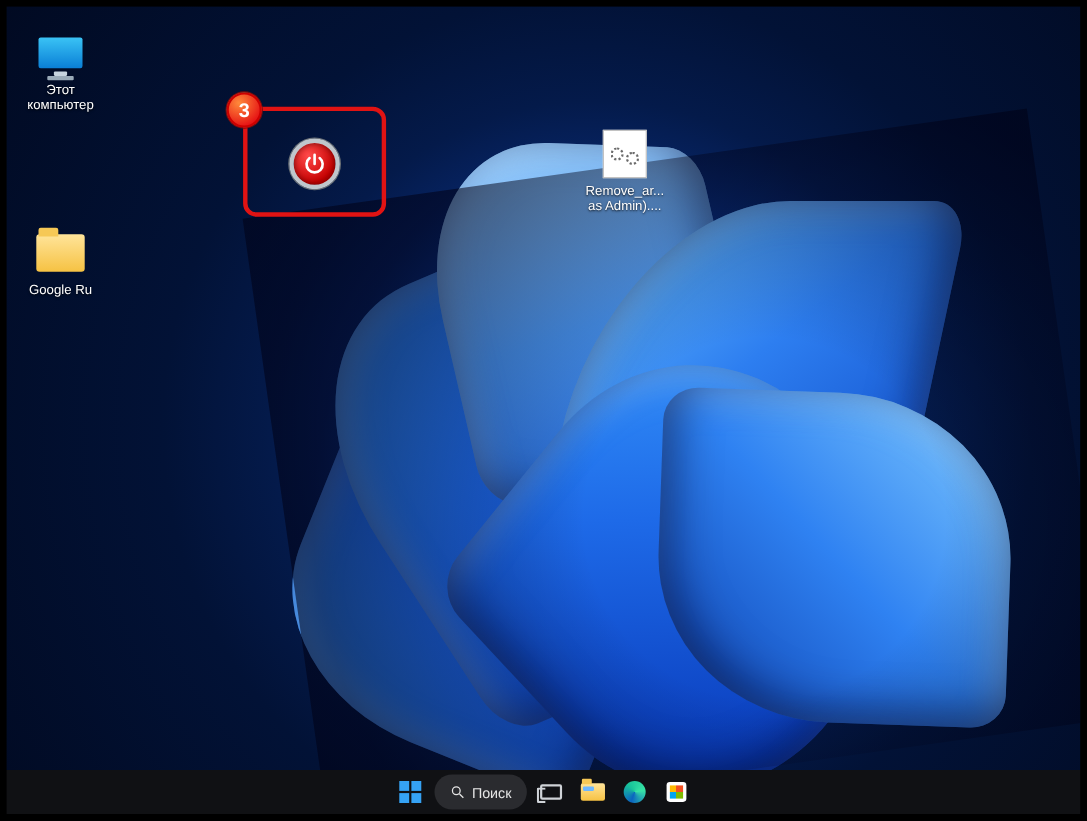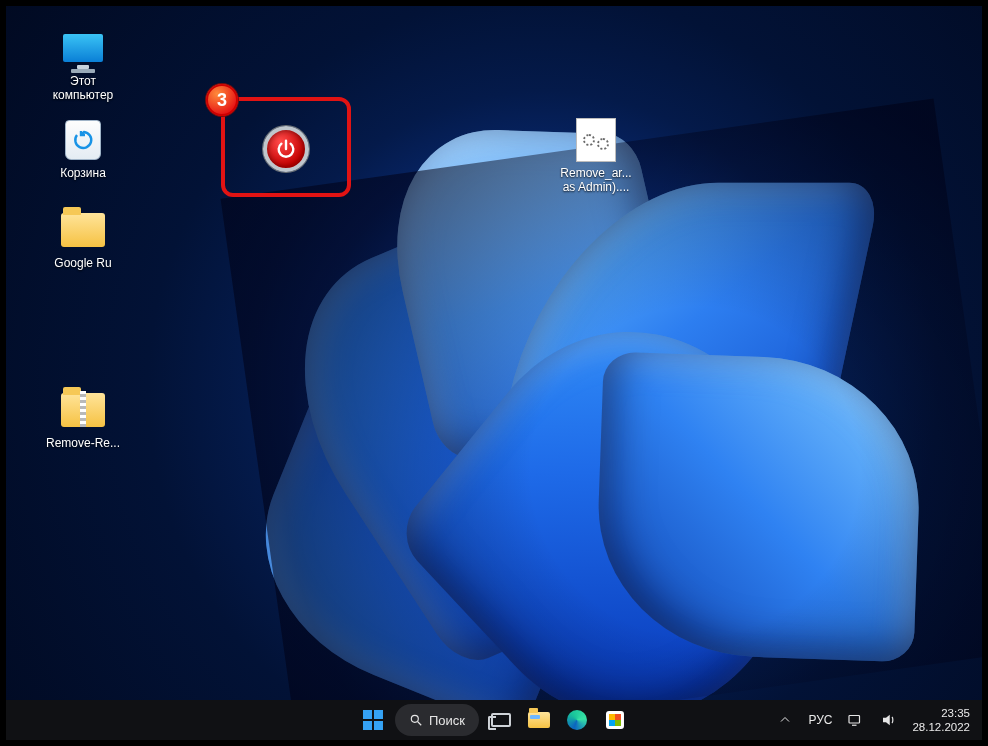--- a/index.html
+++ b/index.html
@@ -18,21 +18,21 @@
        background:linear-gradient(135deg,#6cc2ff 0%, #2d7ef0 40%, #0f49c5 85%);}
   .p3{ left:180px; top:200px; width:360px; height:360px; transform:rotate(55deg) skewX(8deg);}
   .p4{ left:20px;  top:220px; width:260px; height:320px; transform:rotate(-60deg);}
   .p5{ left:340px; top:220px; width:300px; height:320px; transform:rotate(100deg);
        background:linear-gradient(135deg,#86cfff 0%, #2f82f2 50%, #0c3caa 100%);}
   .p6{ left:170px; top:-30px; width:260px; height:340px; transform:rotate(-5deg) skewY(15deg);
        background:linear-gradient(160deg,#a8d9ff 0%, #4a97f3 50%, #1552c7 100%);}
   .shade{ position:absolute; inset:0; background:radial-gradient(circle at 60% 60%, transparent 30%, rgba(0,0,20,.55) 75%);}
 
   .icon { position:absolute; width:78px; text-align:center; color:#fff; font-size:12px; line-height:14px;
-          text-shadow:0 1px 2px rgba(0,0,0,.9); cursor:pointer;margin-left:28px; }
+          text-shadow:0 1px 2px rgba(0,0,0,.9); cursor:pointer; }
   .icon .glyph { width:44px; height:44px; margin:0 auto 4px; display:flex; align-items:center; justify-content:center; }
   .monitor { width:40px; height:28px; background:linear-gradient(#3ac3f5,#0a7fd6); border-radius:2px; position:relative;}
   .monitor::after{content:"";position:absolute;bottom:-7px;left:14px;width:12px;height:4px;background:#c7d3de;border-radius:1px;}
   .monitor::before{content:"";position:absolute;bottom:-11px;left:8px;width:24px;height:4px;background:#9aaab8;border-radius:1px;}
   .bin { width:36px; height:40px; background:linear-gradient(#fdfdfd,#e4ecf3); border-radius:4px 4px 6px 6px; position:relative;
          border:1px solid #9fb3c7;}
   .bin svg{position:absolute;left:6px;top:8px;}
   .folder { width:44px; height:34px; background:linear-gradient(#ffe49a,#f6c243); border-radius:3px; position:relative;}
   .folder::before{content:"";position:absolute;top:-6px;left:2px;width:18px;height:8px;background:#f6c856;border-radius:2px 2px 0 0;}
   .folder.zip::after{content:"";position:absolute;left:19px;top:-2px;width:6px;height:36px;
@@ -94,45 +94,29 @@
   </div>
 
   <div class="icon" style="left:10px;top:20px">
     <div class="glyph">
         <div class="monitor"></div>
       </div>
     <div>Этот</div>
     <div>компьютер</div>
   </div>
 
-  <div class="icon" style="left:10px;top:112px">
-    <div class="glyph">
-        <div class="bin">
-      <svg width="24" height="24" viewBox="0 0 24 24">
-            <path fill="none" stroke="#1893e6" stroke-width="2.4" d="M5 6 A8 8 0 1 0 12 3 L9 6 M9 2 L9 6 L13 6"></path>
-          </svg>
-    </div>
-      </div>
-    <div>Корзина</div>
-  </div>
 
   <div class="icon" style="left:10px;top:202px">
     <div class="glyph">
         <div class="folder"></div>
       </div>
     <div>Google Ru</div>
   </div>
 
 
-  <div class="icon" style="left:10px;top:382px">
-    <div class="glyph">
-        <div class="folder zip"></div>
-      </div>
-    <div>Remove-Re...</div>
-  </div>
 
   <div class="icon" style="left:523px;top:112px">
     <div class="glyph">
         <div class="regfile">
       <div class="gear"></div>
           <div class="gear" style="margin-top:8px;"></div>
     </div>
       </div>
     <div>Remove_ar...</div>
     <div>as Admin)....</div>
@@ -171,37 +155,13 @@
       <div class="explorer-ico"></div>
     </div>
     <div class="tbtn">
       <div class="edge-ico"></div>
     </div>
     <div class="tbtn">
       <div class="store-ico"></div>
     </div>
   </div>
 
-  <div class="tray">
-    <div class="tbtn" style="width:22px">
-      <svg width="12" height="12" viewBox="0 0 24 24">
-        <path d="M4 15l8-8 8 8" fill="none" stroke="#e5e5e5" stroke-width="2"></path>
-        </svg>
-    </div>
-    <div style="cursor:pointer;">РУС</div>
-    <div class="tbtn" style="width:22px">
-      <svg width="18" height="18" viewBox="0 0 24 24">
-        <rect x="4" y="6" width="14" height="10" rx="1" fill="none" stroke="#e5e5e5" stroke-width="1.6"></rect>
-        <line x1="8" y1="19" x2="14" y2="19" stroke="#e5e5e5" stroke-width="1.6"></line>
-        </svg>
-    </div>
-    <div class="tbtn" style="width:22px">
-      <svg width="18" height="18" viewBox="0 0 24 24">
-        <path d="M4 9v6h4l5 4V5L8 9H4z" fill="#e5e5e5"></path>
-        <path d="M16 8c1.5 1.5 1.5 6.5 0 8" fill="none" stroke="#e5e5e5" stroke-width="1.6"></path>
-        </svg>
-    </div>
-    <div class="clock">
-      <div>23:35</div>
-      <div>28.12.2022</div>
-    </div>
-  </div>
 </div>
 
 </body></html>

